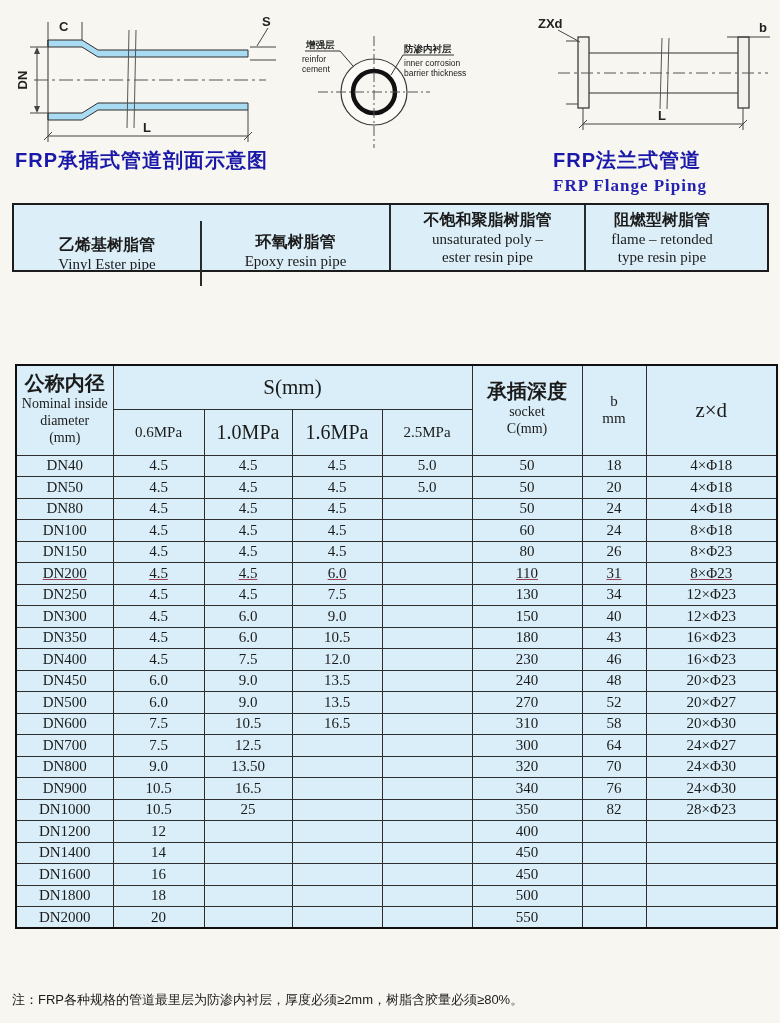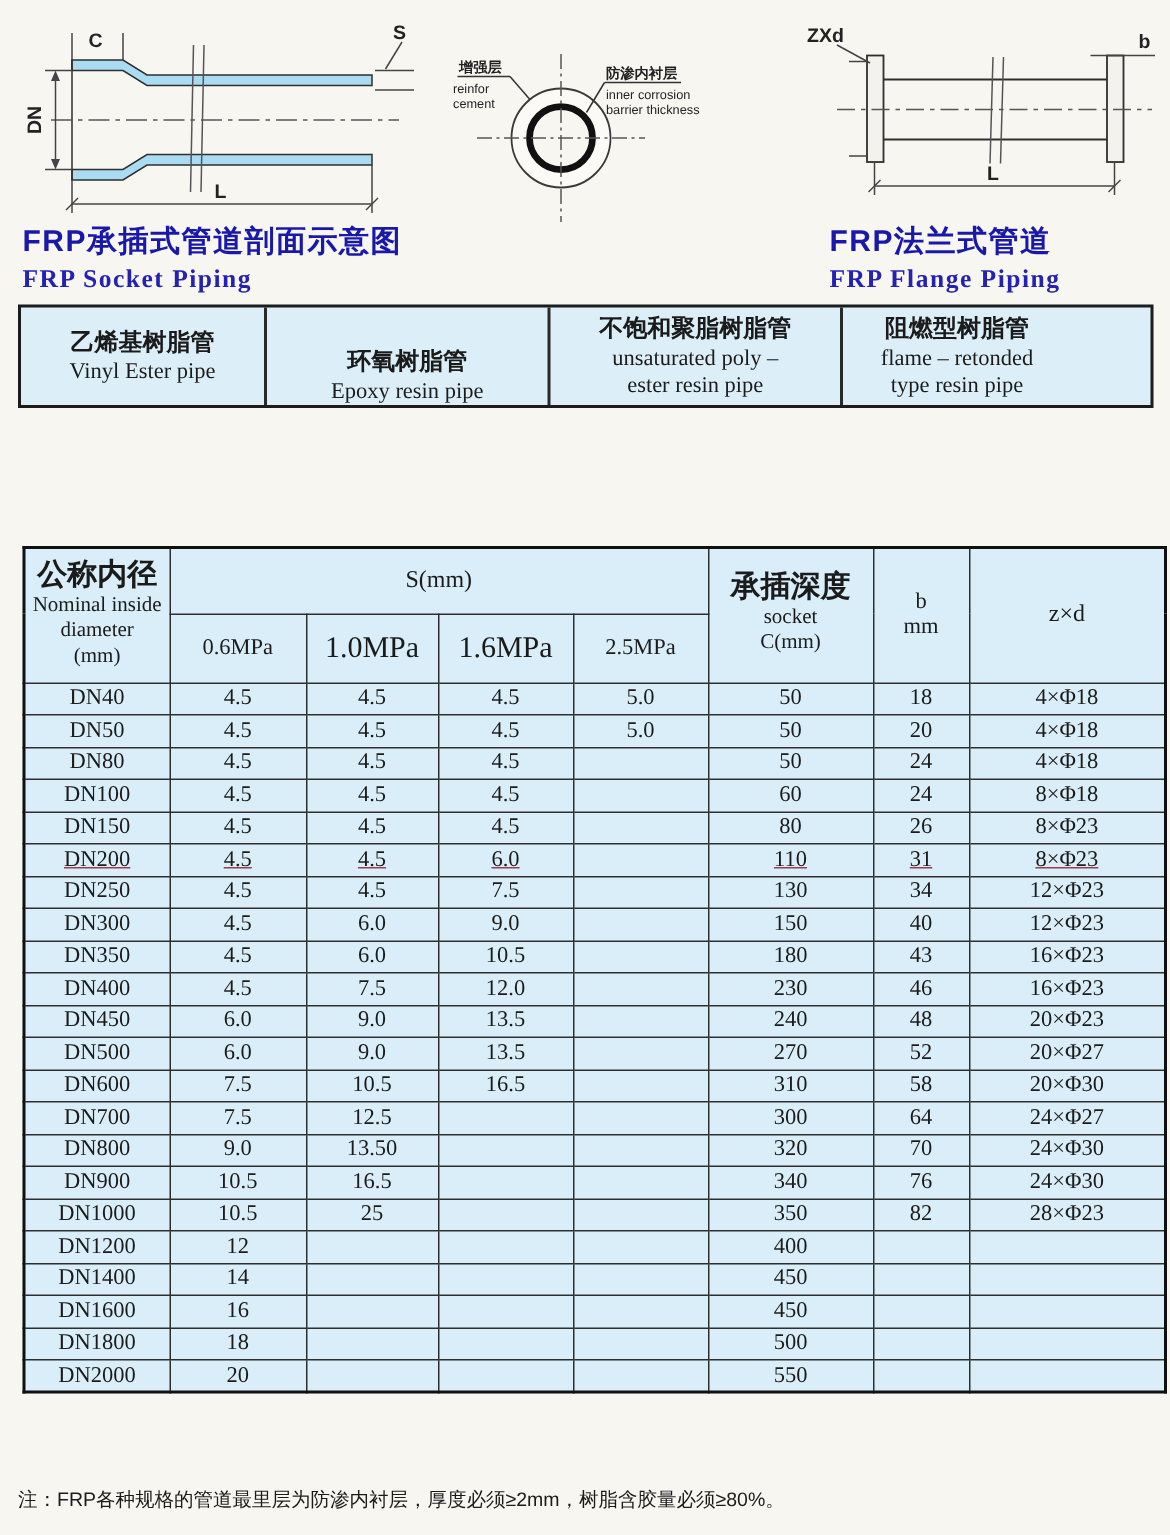--- a/index.html
+++ b/index.html
@@ -20,37 +20,37 @@
   .title-en { font-size:17px; font-weight:bold; color:#2522b2; font-family:"Liberation Serif", serif; letter-spacing:1px; margin-top:2px; }
 
   
   .types-table { position:absolute; left:12px; top:203px; width:757px; height:69px;
     display:flex; border:2px solid #1c1c1c; background:#dceff8; }
   .types-cell { display:flex; flex-direction:column; justify-content:center; align-items:center;
     border-right:2px solid #2a2a2a; height:100%; }
   .types-cell:last-child { border-right:none; }
   .types-zh { font-size:16px; font-weight:bold; line-height:20px; }
   .types-en { font-size:15px; line-height:18px; font-family:"Liberation Serif", serif; }
-  .tc1 { width:164px; } .tc2 { width:189px;justify-content:flex-end; } .tc3 { width:195px; } .tc4 { width:152px; }
+  .tc1 { width:188px;margin-top:16px; } .tc2 { width:189px;justify-content:flex-end; } .tc3 { width:195px; } .tc4 { width:152px; }
 
   
   .section-title { position:absolute; left:14px; top:296px; }
   .section-zh { font-size:23px; font-weight:bold; color:#1712a5; letter-spacing:2px; }
   .section-en { font-size:21px; font-weight:bold; color:#1712a5; font-family:"Liberation Serif", serif; letter-spacing:1px; margin-top:1px; }
 
   
   .ptable-wrap { position:absolute; left:15px; top:364px; }
   table.ptable { border-collapse:collapse; table-layout:fixed; width:761px;
     background:#d9eef8; font-family:"Liberation Serif", serif; }
   table.ptable { border:2px solid #101010; }
   table.ptable th, table.ptable td { border:1px solid #2e2e2e; text-align:center; vertical-align:middle; padding:0; }
   table.ptable thead th { font-weight:normal; }
   .hd-zh { font-size:20px; font-weight:bold; font-family:Liberation Mono, monospace; line-height:20px; }
   .hd-en { font-size:14px; line-height:17px; font-family:"Liberation Serif", serif; }
-  .hd-big { font-size:16px; font-family:"Liberation Serif", serif; }
+  .hd-big { font-size:21px; font-family:"Liberation Serif", serif; }
   .row1 { height:44px; } .row2 { height:46px; }
   table.ptable tbody td { height:21.5px; font-size:15px; }
   
   table.ptable tbody tr:nth-child(6) td { text-decoration:underline; text-decoration-color:rgba(140,30,50,.85); }
 
   
   .notes { position:absolute; left:12px; top:961px; font-size:13px; line-height:15.5px; white-space:pre; }
   .note-zh { font-family:"Liberation Sans", sans-serif; }
 </style>
 </head>
@@ -139,21 +139,20 @@
     <line x1="61" y1="96" x2="61" y2="118" stroke="#444" stroke-width="1"></line>
     <line x1="221" y1="96" x2="221" y2="118" stroke="#444" stroke-width="1"></line>
     <line x1="61" y1="112" x2="221" y2="112" stroke="#444" stroke-width="1"></line>
     <line x1="57" y1="116" x2="65" y2="108" stroke="#444" stroke-width="1"></line>
     <line x1="217" y1="116" x2="225" y2="108" stroke="#444" stroke-width="1"></line>
     <text x="136" y="108" class="dimlabel">L</text>
   </svg>
 
   <div class="title-block" style="left:15px; top:147px;">
     <div class="title-zh">FRP承插式管道剖面示意图</div>
-    <div class="title-en">FRP Socket Piping</div>
   </div>
   <div class="title-block" style="left:553px; top:147px;">
     <div class="title-zh">FRP法兰式管道</div>
     <div class="title-en">FRP Flange Piping</div>
   </div>
 
   <div class="types-table">
     <div class="types-cell tc1">
       <div class="types-zh">乙烯基树脂管</div>
       <div class="types-en">Vinyl Ester pipe</div>

